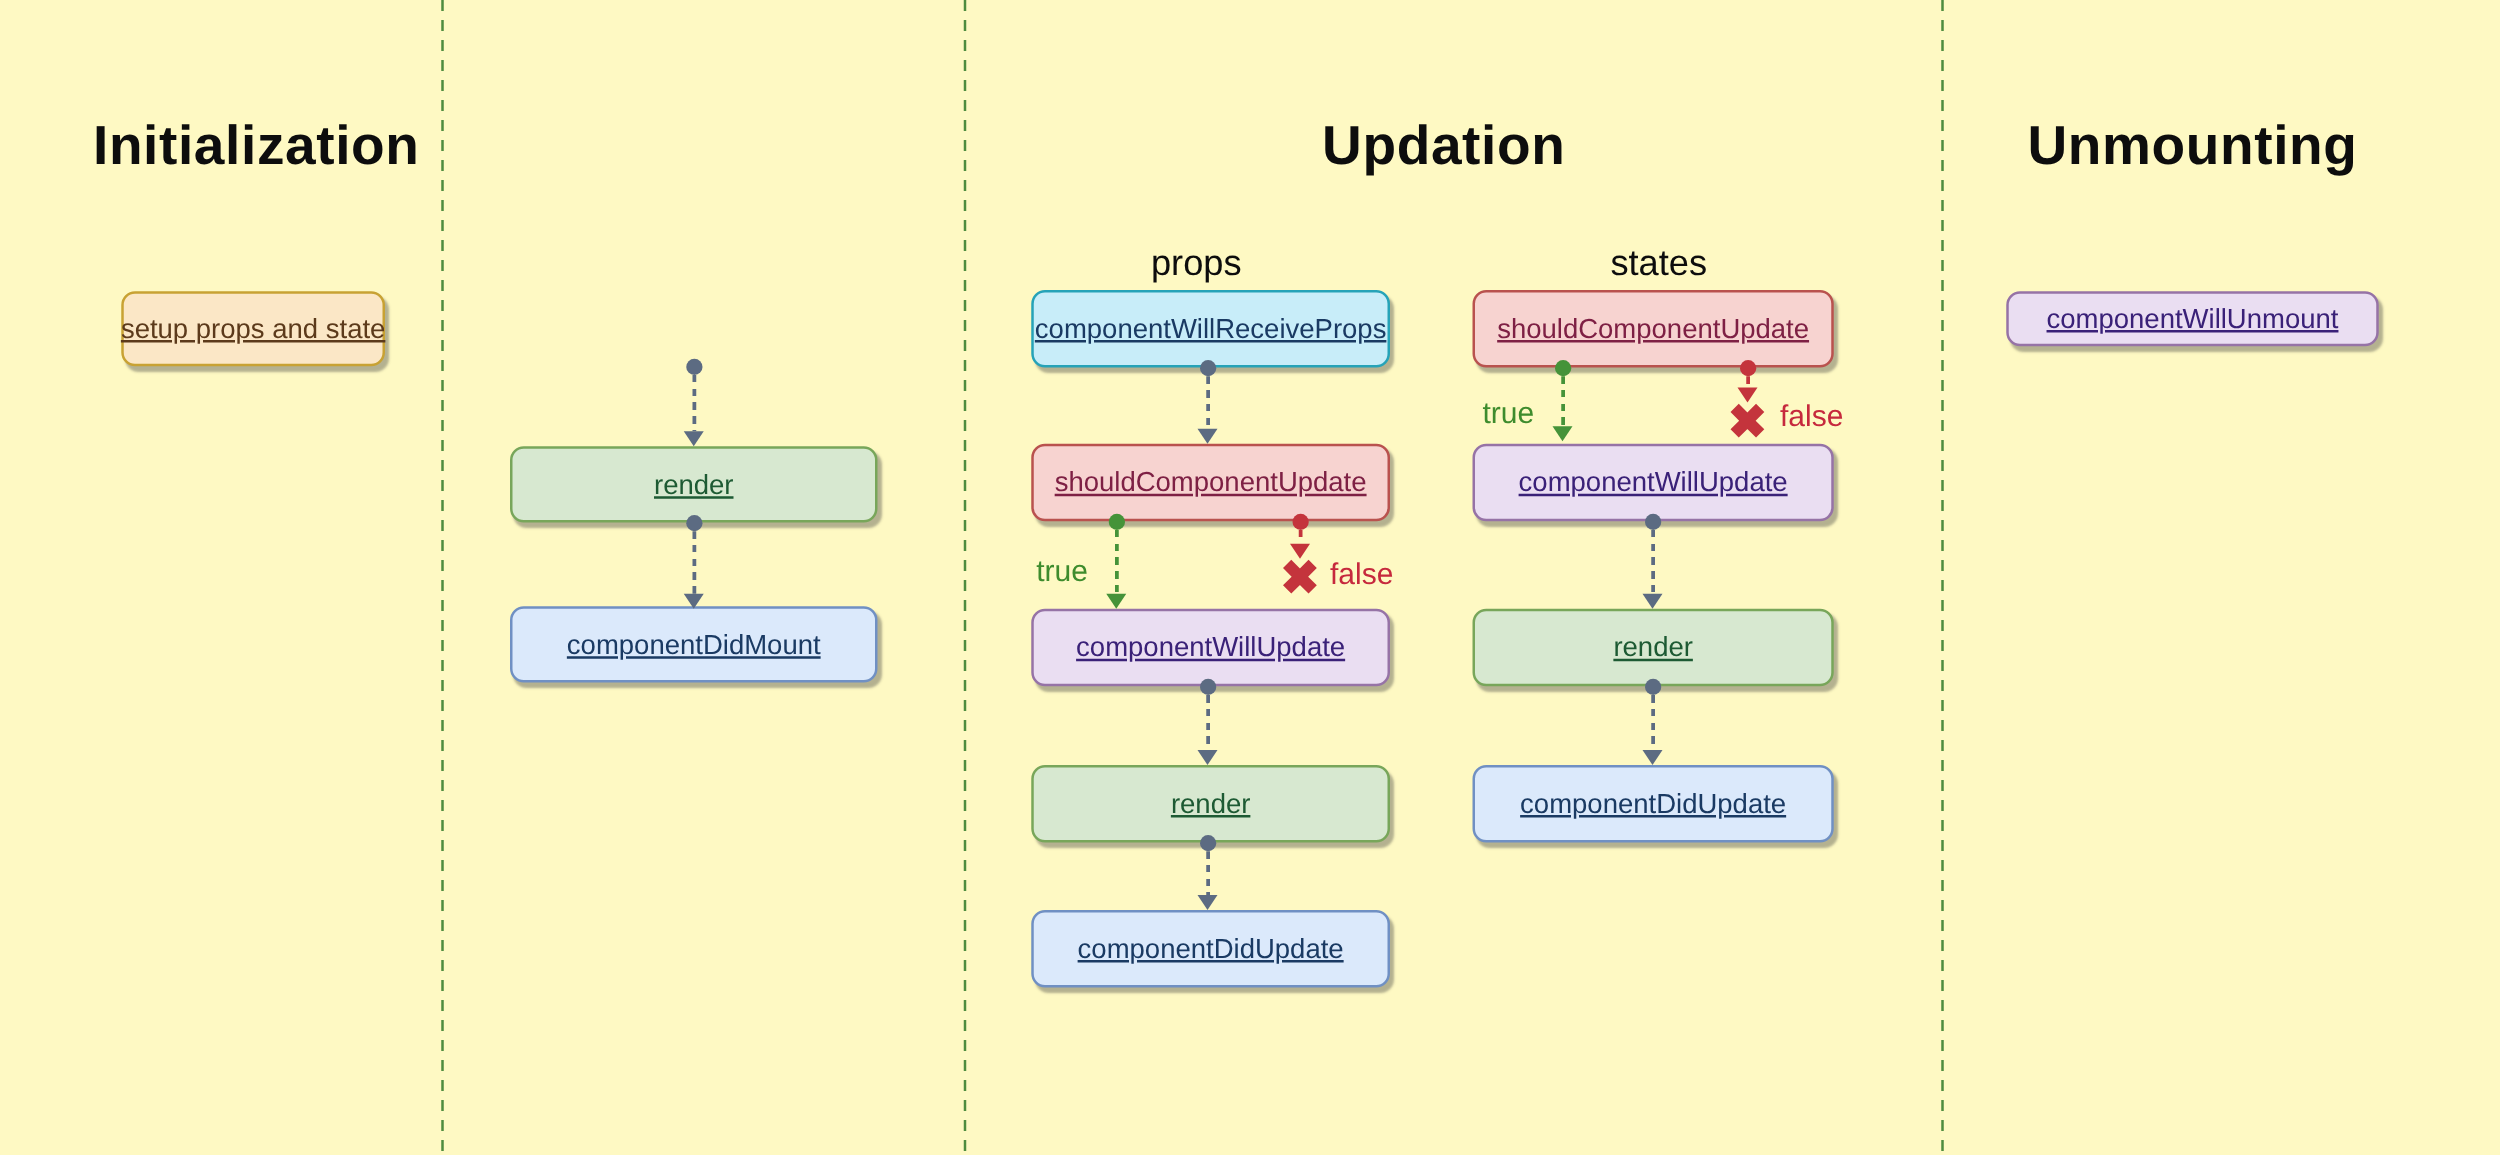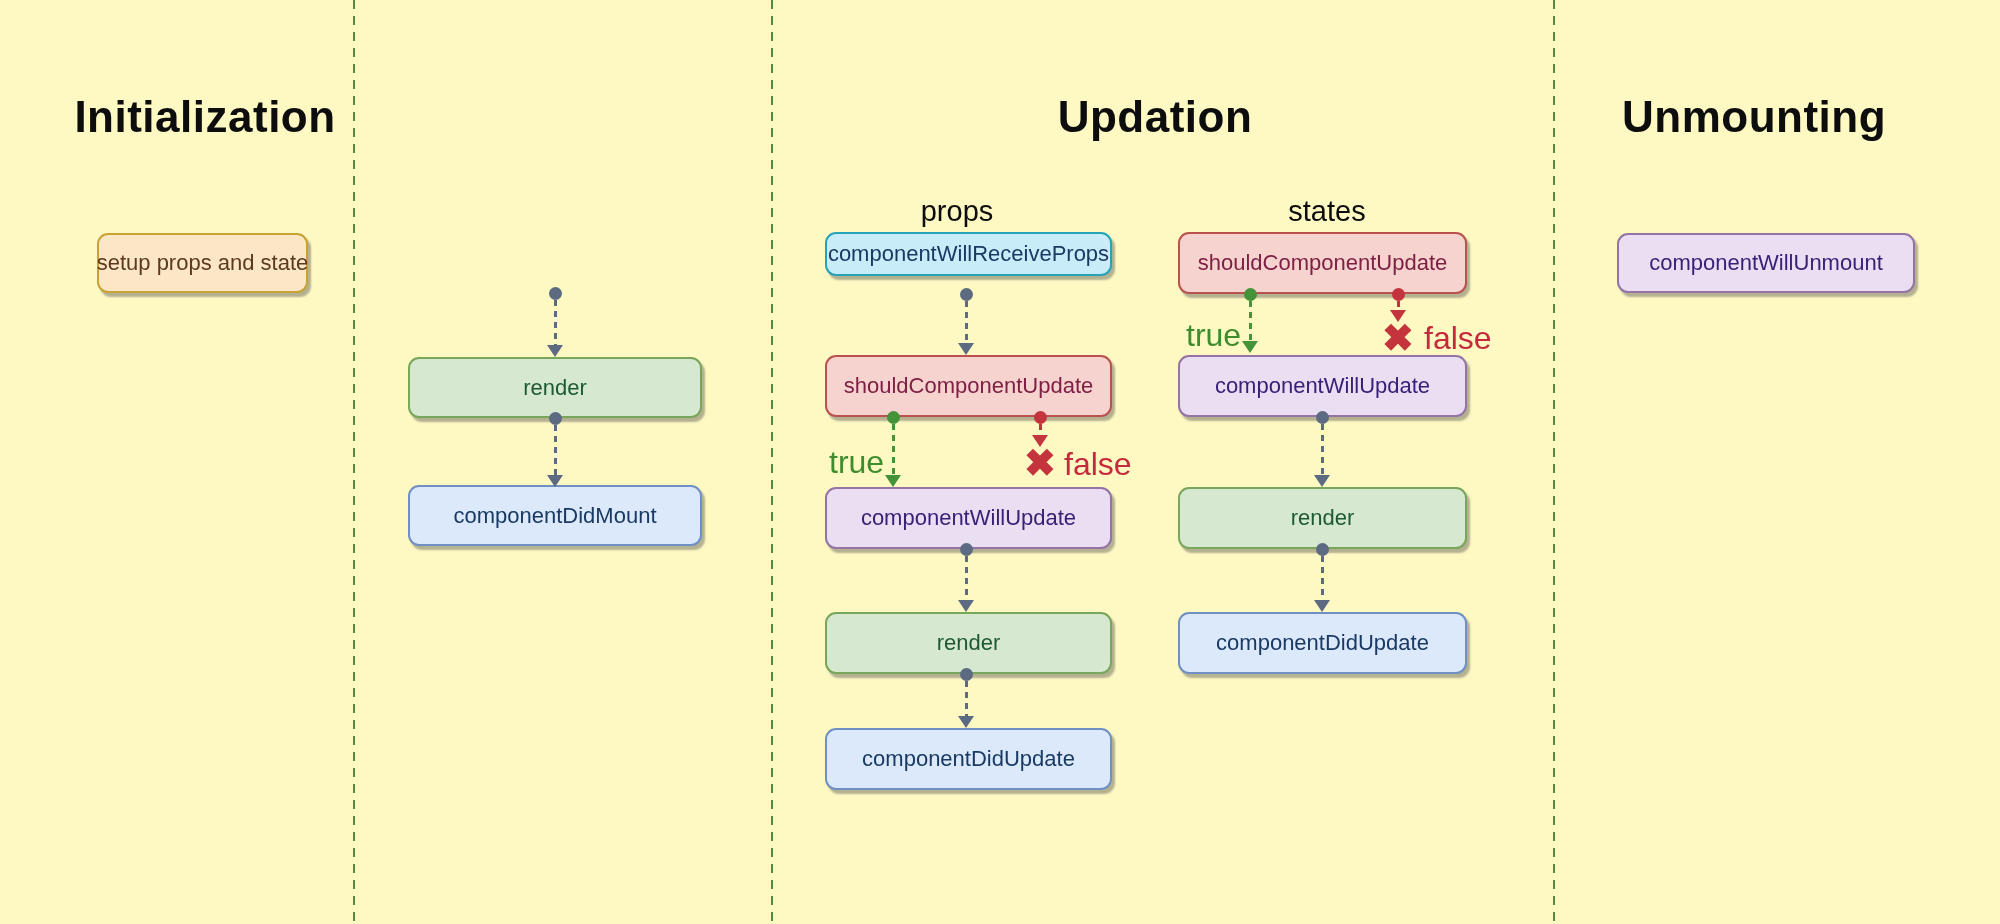--- a/index.html
+++ b/index.html
@@ -16,52 +16,53 @@
     position:absolute;top:195px;transform:translateX(-50%);
     font-size:29px;font-weight:400;color:#0d0d0d;white-space:nowrap;
   }
   .t-init{left:205px}.t-mount{left:557px}.t-upd{left:1155px}.t-unmount{left:1754px}
   .s-props{left:957px}.s-states{left:1327px}
   .node{
     position:absolute;box-sizing:border-box;border:2px solid;border-radius:11px;
     display:flex;align-items:center;justify-content:center;
     font-size:22px;white-space:nowrap;
     box-shadow:3px 4px 2px rgba(60,60,60,.38);
+    text-decoration:underline;
   }
   .dot{position:absolute;width:13px;height:13px;border-radius:50%;}
   .edge-line{position:absolute;width:3px;}
   .arrowhead{position:absolute;width:0;height:0;border-left:8px solid transparent;border-right:8px solid transparent;}
   .cross{position:absolute;width:44px;text-align:center;font-size:38px;line-height:32px;font-weight:700;transform:translateX(-50%);}
-  .edge-label{position:absolute;font-size:32px;white-space:nowrap;}
+  .edge-label{position:absolute;font-size:24px;white-space:nowrap;}
 </style>
 </head>
 <body>
 
 <div id="stage">
   <div class="sec-title t-init">Initialization</div>
   <div class="sec-title t-upd">Updation</div>
   <div class="sec-title t-unmount">Unmounting</div>
   <div class="sub-title s-props">props</div>
   <div class="sub-title s-states">states</div>
 <div class="sep" style="left: 353px; background: repeating-linear-gradient(rgb(78, 140, 62) 0px, rgb(78, 140, 62) 9px, transparent 9px, transparent 16px);"></div>
     <div class="sep" style="left: 771px; background: repeating-linear-gradient(rgb(78, 140, 62) 0px, rgb(78, 140, 62) 9px, transparent 9px, transparent 16px);"></div>
     <div class="sep" style="left: 1553px; background: repeating-linear-gradient(rgb(78, 140, 62) 0px, rgb(78, 140, 62) 9px, transparent 9px, transparent 16px);"></div>
     <div class="node" style="left: 97px; top: 233px; width: 211px; height: 60px; background: rgb(251, 231, 198); border-color: rgb(200, 162, 51); color: rgb(92, 58, 27);">setup props and state</div>
     <div class="node" style="left: 408px; top: 357px; width: 294px; height: 61px; background: rgb(215, 232, 208); border-color: rgb(120, 166, 90); color: rgb(29, 90, 51);">render</div>
     <div class="node" style="left: 408px; top: 485px; width: 294px; height: 61px; background: rgb(219, 233, 251); border-color: rgb(112, 144, 195); color: rgb(26, 58, 99);">componentDidMount</div>
-    <div class="node" style="left: 825px; top: 232px; width: 287px; height: 44px; background: rgb(200, 237, 249); border-color: rgb(38, 163, 184); color: rgb(26, 58, 99);">componentWillReceiveProps</div>
+    <div class="node" style="left: 825px; top: 232px; width: 287px; height: 62px; background: rgb(200, 237, 249); border-color: rgb(38, 163, 184); color: rgb(26, 58, 99);">componentWillReceiveProps</div>
     <div class="node" style="left: 825px; top: 355px; width: 287px; height: 62px; background: rgb(247, 211, 208); border-color: rgb(185, 82, 78); color: rgb(126, 32, 68);">shouldComponentUpdate</div>
     <div class="node" style="left: 825px; top: 487px; width: 287px; height: 62px; background: rgb(234, 222, 242); border-color: rgb(150, 115, 166); color: rgb(58, 33, 120);">componentWillUpdate</div>
     <div class="node" style="left: 825px; top: 612px; width: 287px; height: 62px; background: rgb(215, 232, 208); border-color: rgb(120, 166, 90); color: rgb(29, 90, 51);">render</div>
     <div class="node" style="left: 825px; top: 728px; width: 287px; height: 62px; background: rgb(219, 233, 251); border-color: rgb(112, 144, 195); color: rgb(26, 58, 99);">componentDidUpdate</div>
     <div class="node" style="left: 1178px; top: 232px; width: 289px; height: 62px; background: rgb(247, 211, 208); border-color: rgb(185, 82, 78); color: rgb(126, 32, 68);">shouldComponentUpdate</div>
     <div class="node" style="left: 1178px; top: 355px; width: 289px; height: 62px; background: rgb(234, 222, 242); border-color: rgb(150, 115, 166); color: rgb(58, 33, 120);">componentWillUpdate</div>
     <div class="node" style="left: 1178px; top: 487px; width: 289px; height: 62px; background: rgb(215, 232, 208); border-color: rgb(120, 166, 90); color: rgb(29, 90, 51);">render</div>
     <div class="node" style="left: 1178px; top: 612px; width: 289px; height: 62px; background: rgb(219, 233, 251); border-color: rgb(112, 144, 195); color: rgb(26, 58, 99);">componentDidUpdate</div>
-    <div class="node" style="left: 1605px; top: 233px; width: 298px; height: 60px; background: rgb(234, 222, 242); border-color: rgb(150, 115, 166); color: rgb(58, 33, 120); margin-left: 12px;">componentWillUnmount</div>
+    <div class="node" style="left: 1605px; top: 233px; width: 298px; height: 44px; background: rgb(234, 222, 242); border-color: rgb(150, 115, 166); color: rgb(58, 33, 120);">componentWillUnmount</div>
     <div class="dot" style="left: 548.5px; top: 286.5px; background: rgb(92, 107, 130);"></div>
     <div class="edge-line" style="left: 553.5px; top: 300px; height: 45px; background: repeating-linear-gradient(rgb(92, 107, 130) 0px, rgb(92, 107, 130) 6px, transparent 6px, transparent 11px);"></div>
     <div class="arrowhead" style="left: 547px; top: 345px; border-top: 12px solid rgb(92, 107, 130);"></div>
     <div class="dot" style="left: 548.5px; top: 411.5px; background: rgb(92, 107, 130);"></div>
     <div class="edge-line" style="left: 553.5px; top: 425px; height: 50px; background: repeating-linear-gradient(rgb(92, 107, 130) 0px, rgb(92, 107, 130) 6px, transparent 6px, transparent 11px);"></div>
     <div class="arrowhead" style="left: 547px; top: 475px; border-top: 12px solid rgb(92, 107, 130);"></div>
     <div class="dot" style="left: 959.5px; top: 287.5px; background: rgb(92, 107, 130);"></div>
     <div class="edge-line" style="left: 964.5px; top: 301px; height: 42px; background: repeating-linear-gradient(rgb(92, 107, 130) 0px, rgb(92, 107, 130) 6px, transparent 6px, transparent 11px);"></div>
     <div class="arrowhead" style="left: 958px; top: 343px; border-top: 12px solid rgb(92, 107, 130);"></div>
     <div class="dot" style="left: 886.5px; top: 410.5px; background: rgb(69, 147, 57);"></div>

